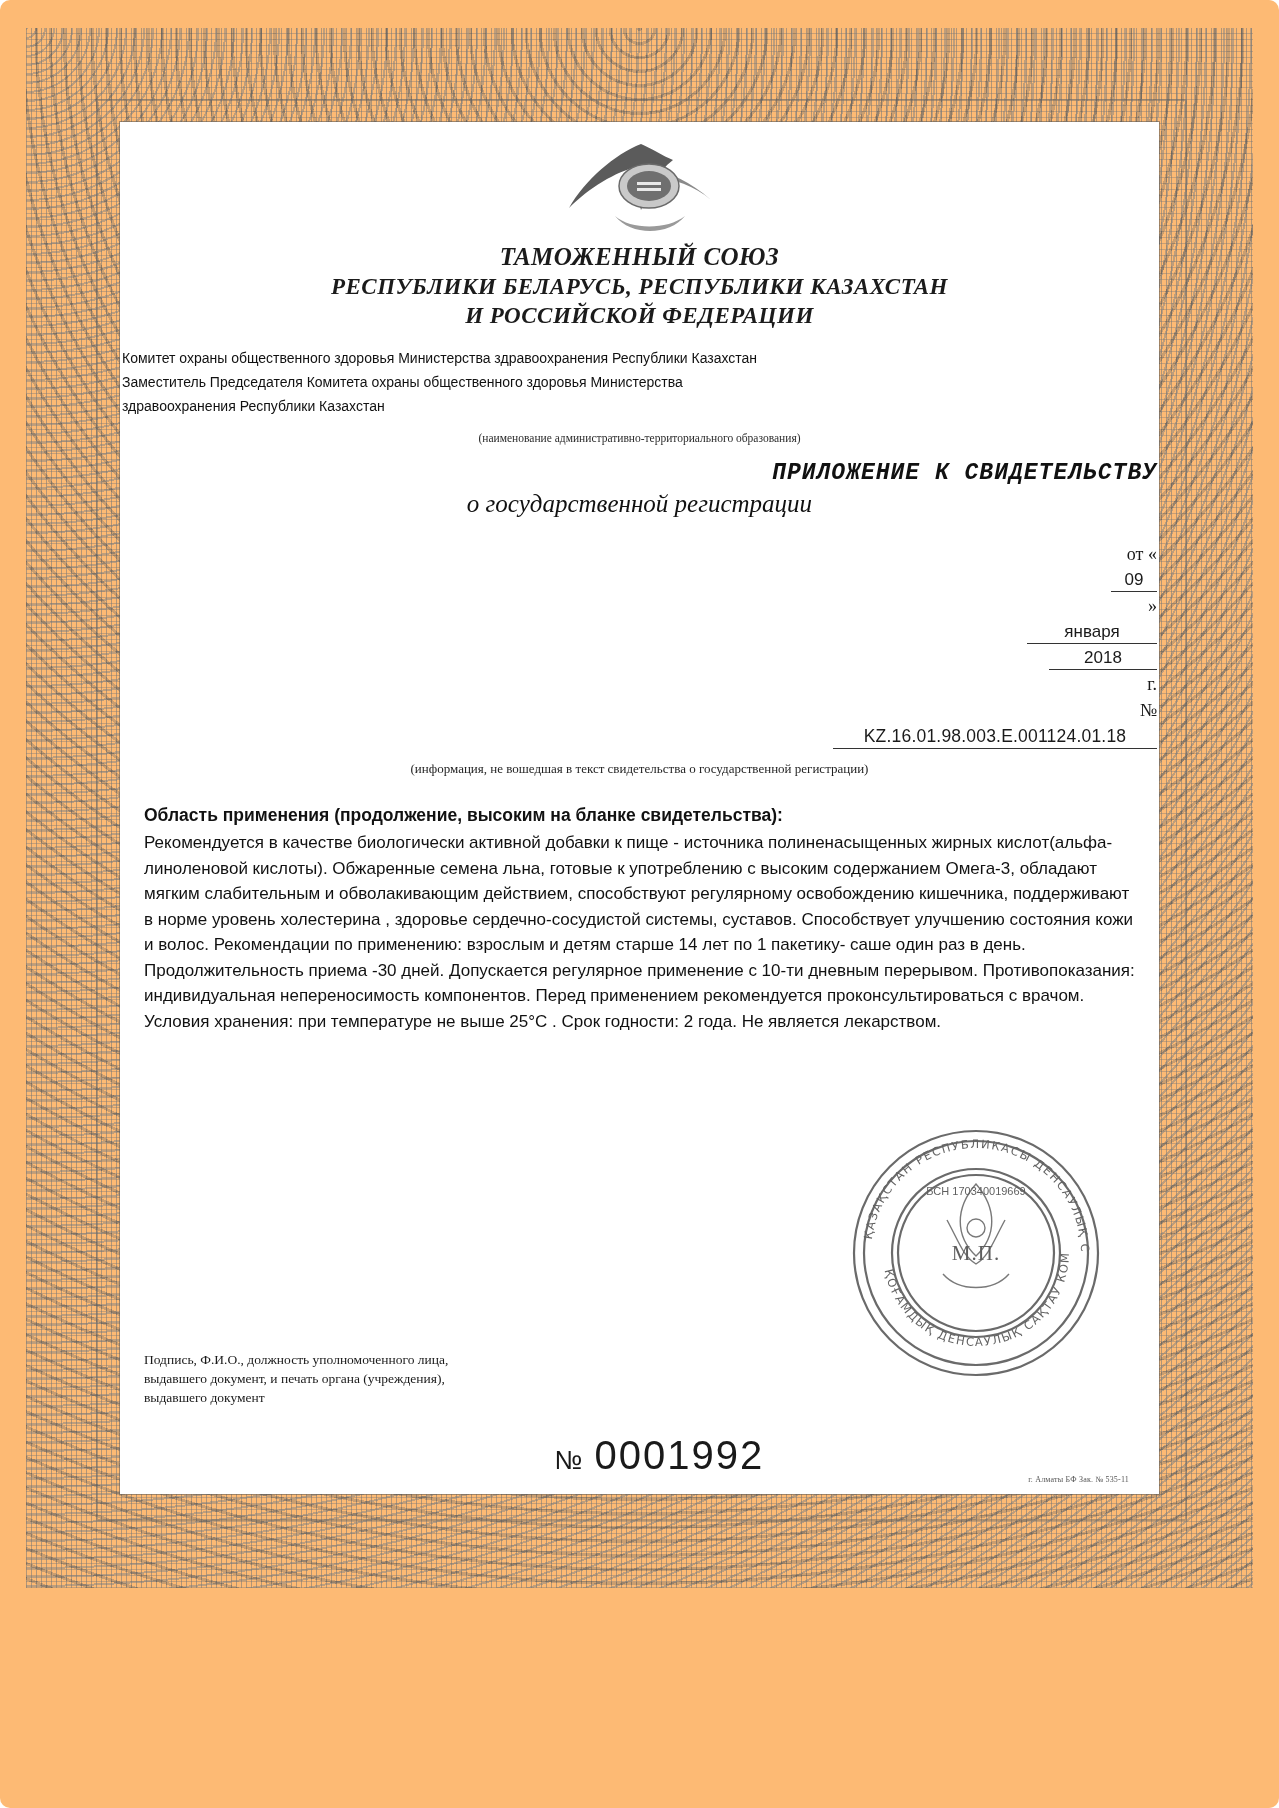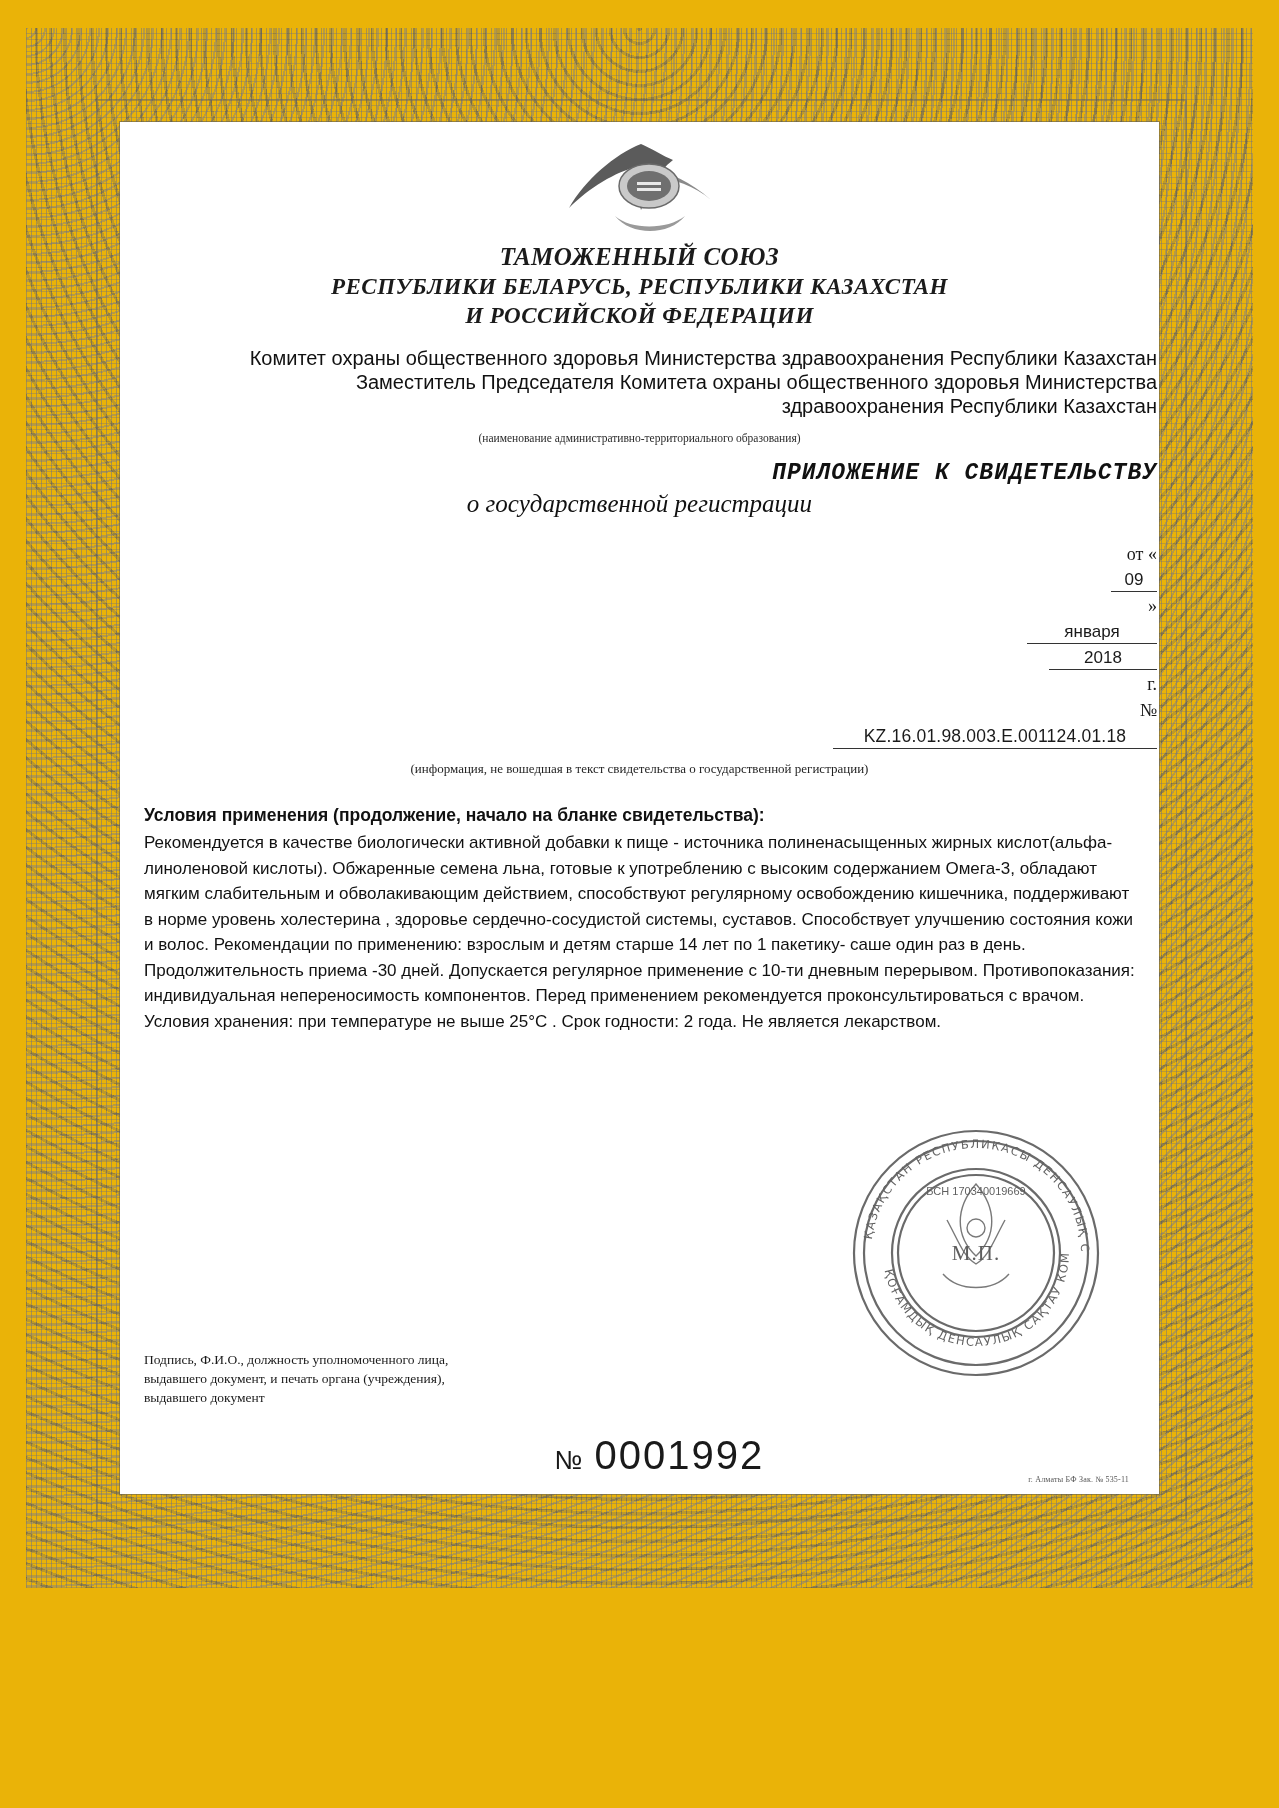--- a/index.html
+++ b/index.html
@@ -13,21 +13,22 @@
     font-family: "Liberation Sans", sans-serif;
     color: #1a1a1a;
     position: relative;
     overflow: hidden;
   }
 
   
   .page {
     position: absolute;
     inset: 0;
-    background: #eab308;
+    background: #fdba74;
+    border-radius: 10px;
   }
   .guilloche {
     position: absolute;
     left: 26px;
     top: 28px;
     width: 1227px;
     height: 1560px;
     background:
       repeating-linear-gradient(90deg,
         rgba(120,120,120,0.55) 0px,
@@ -99,22 +100,22 @@
     font-style: italic;
     letter-spacing: 0.5px;
     color: #1b1b1b;
   }
   .ts-title .l1 { font-size: 25px; line-height: 30px; }
   .ts-title .l2 { font-size: 23px; line-height: 29px; }
   .ts-title .l3 { font-size: 23px; line-height: 29px; }
 
   .authority {
     margin-top: 16px;
-    text-align: right;
-    font-size: 20px;
+    text-align: left;
+    font-size: 14px;
     line-height: 24px;
     color: #111;
   }
 
   .subnote {
     margin-top: 14px;
     text-align: center;
     font-family: "Liberation Serif", serif;
     font-size: 11.5px;
     color: #2a2a2a;
@@ -341,21 +342,21 @@
       <span class="fld month">января</span>
       <span class="fld year">2018</span>
       <span class="lbl">г.</span>
       <span class="lbl">№</span>
       <span class="fld num">KZ.16.01.98.003.Е.001124.01.18</span>
     </div>
 
     <div class="infonote">(информация, не вошедшая в текст свидетельства о государственной регистрации)</div>
 
     <div class="body">
-      <h3>Условия применения (продолжение, начало на бланке свидетельства):</h3>
+      <h3>Область применения (продолжение, высоким на бланке свидетельства):</h3>
       <p>Рекомендуется в качестве биологически активной добавки к пище - источника полиненасыщенных жирных кислот(альфа-линоленовой кислоты). Обжаренные семена льна, готовые к употреблению с высоким содержанием Омега-3, обладают мягким слабительным и обволакивающим действием, способствуют регулярному освобождению кишечника, поддерживают в норме уровень холестерина , здоровье сердечно-сосудистой системы, суставов. Способствует улучшению состояния кожи и волос. Рекомендации по применению: взрослым и детям старше 14 лет по 1 пакетику- саше один раз в день. Продолжительность приема -30 дней. Допускается регулярное применение с 10-ти дневным перерывом. Противопоказания: индивидуальная непереносимость компонентов. Перед применением рекомендуется проконсультироваться с врачом. Условия хранения: при температуре не выше 25°С . Срок годности: 2 года. Не является лекарством.</p>
     </div>
 
     <div class="stamp">
       <svg width="258" height="258" viewBox="0 0 258 258" aria-hidden="true">
         <defs>
           <path id="arcTop" d="M 24,129 A 105,105 0 0 1 234,129"></path>
           <path id="arcBot" d="M 36,129 A 93,93 0 0 0 222,129"></path>
         </defs>
         <g fill="none" stroke="#4a4a4a" stroke-width="2.2">

